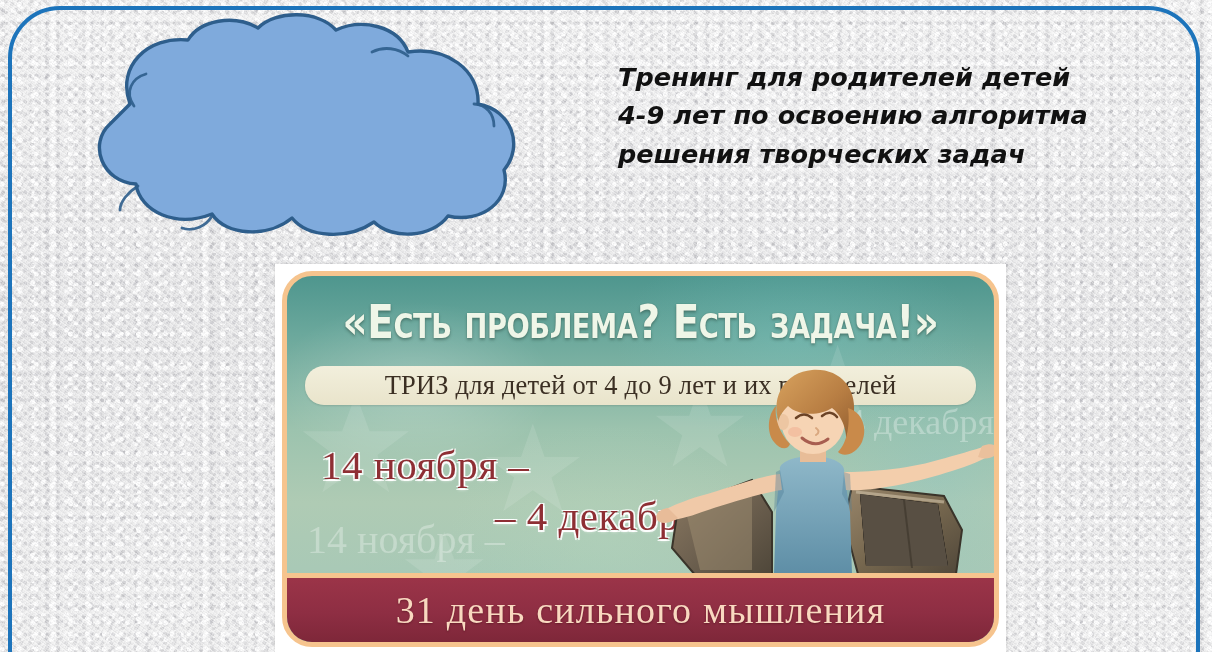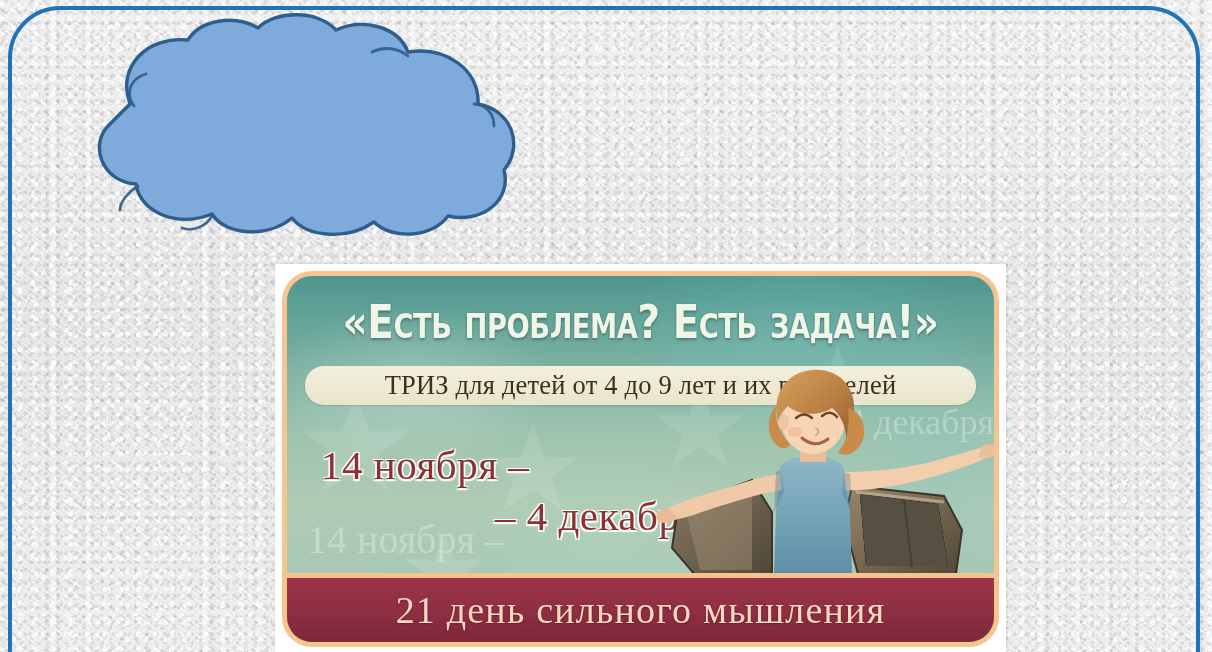--- a/index.html
+++ b/index.html
@@ -192,20 +192,23 @@
       <g fill="none" stroke="#2E5E8C" stroke-width="2.8" stroke-linecap="round" opacity=".9">
         <path d="M122,94 C112,80 120,66 134,62"></path>
         <path d="M462,92 C474,92 482,102 482,114"></path>
         <path d="M396,44 C386,36 372,34 360,40"></path>
         <path d="M200,204 C194,214 182,220 170,216"></path>
         <path d="M126,174 C116,180 108,190 108,198"></path>
       </g>
     </svg>
   </div>
 
+  <div id="headline">Тренинг для родителей детей
+4-9 лет по освоению алгоритма
+решения творческих задач</div>
 
   <div id="poster">
     <div id="poster-inner">
 
       <div id="poster-wash"></div>
 
       <svg id="poster-stars" viewBox="0 0 719 376">
         <g fill="#ffffff" opacity=".5">
           <polygon points="70,120 84,158 124,158 92,182 104,220 70,196 36,220 48,182 16,158 56,158"></polygon>
           <polygon points="250,150 262,184 298,184 269,205 280,239 250,218 220,239 231,205 202,184 238,184"></polygon>
@@ -303,19 +306,19 @@
 
           <path d="M160,66 q5,4 0,7" fill="none" stroke="#D9A77F" stroke-width="2" stroke-linecap="round"></path>
 
           <path d="M146,76 q13,11 26,1" fill="none" stroke="#A85E50" stroke-width="3" stroke-linecap="round"></path>
 
           <ellipse cx="139" cy="70" rx="7" ry="5" fill="#F0AE92" opacity=".55"></ellipse>
         </svg>
       </div>
 
       <div id="poster-band">
-        <span>21 день сильного мышления</span>
+        <span>31 день сильного мышления</span>
       </div>
 
     </div>
   </div>
 
 </div>
 
 </body></html>

